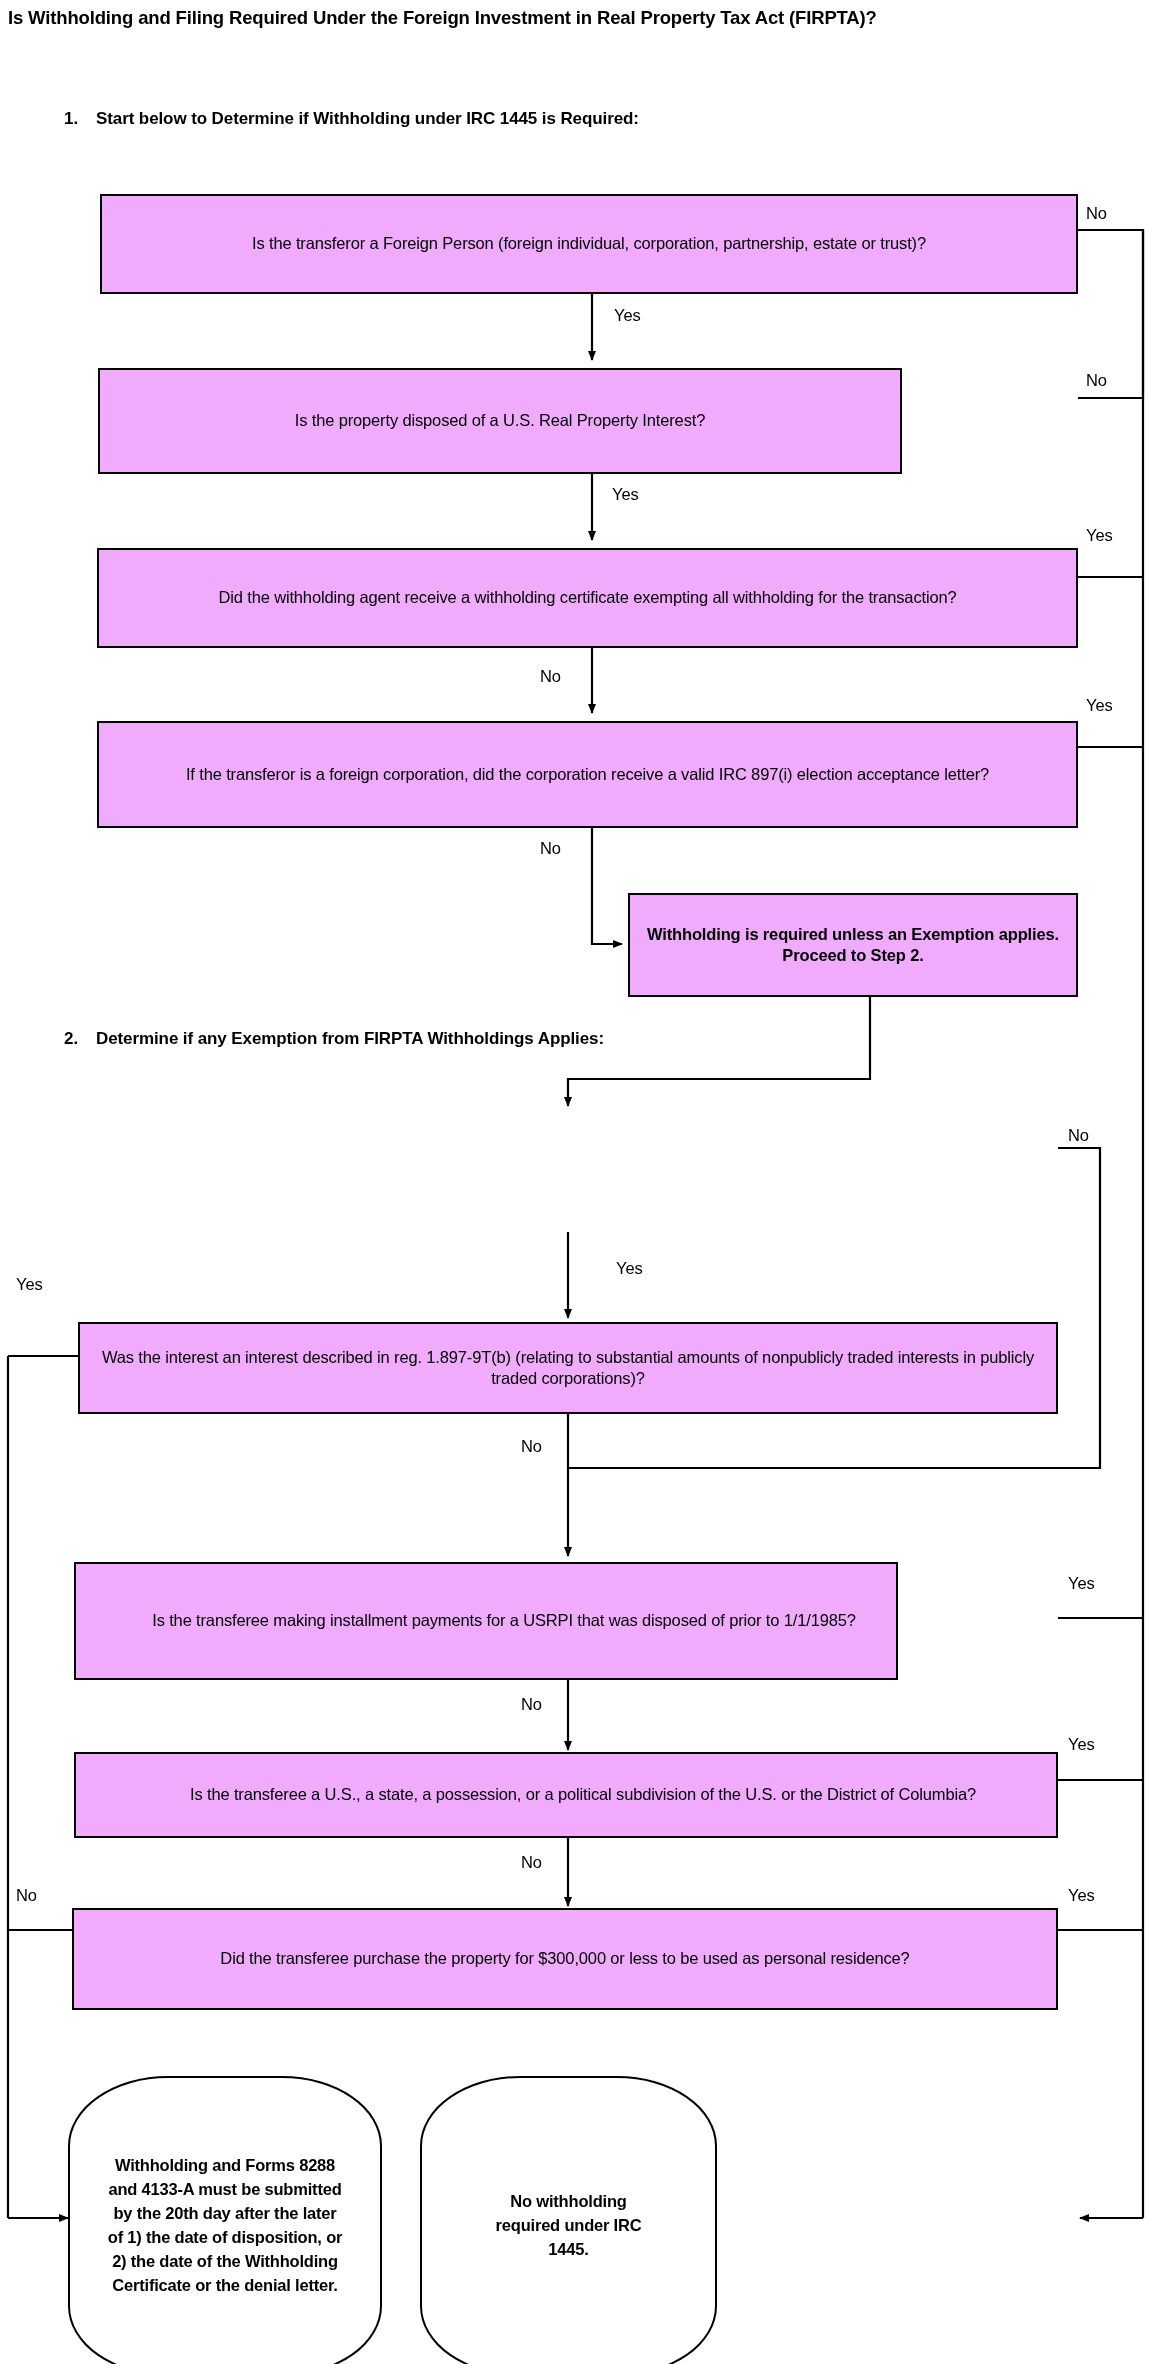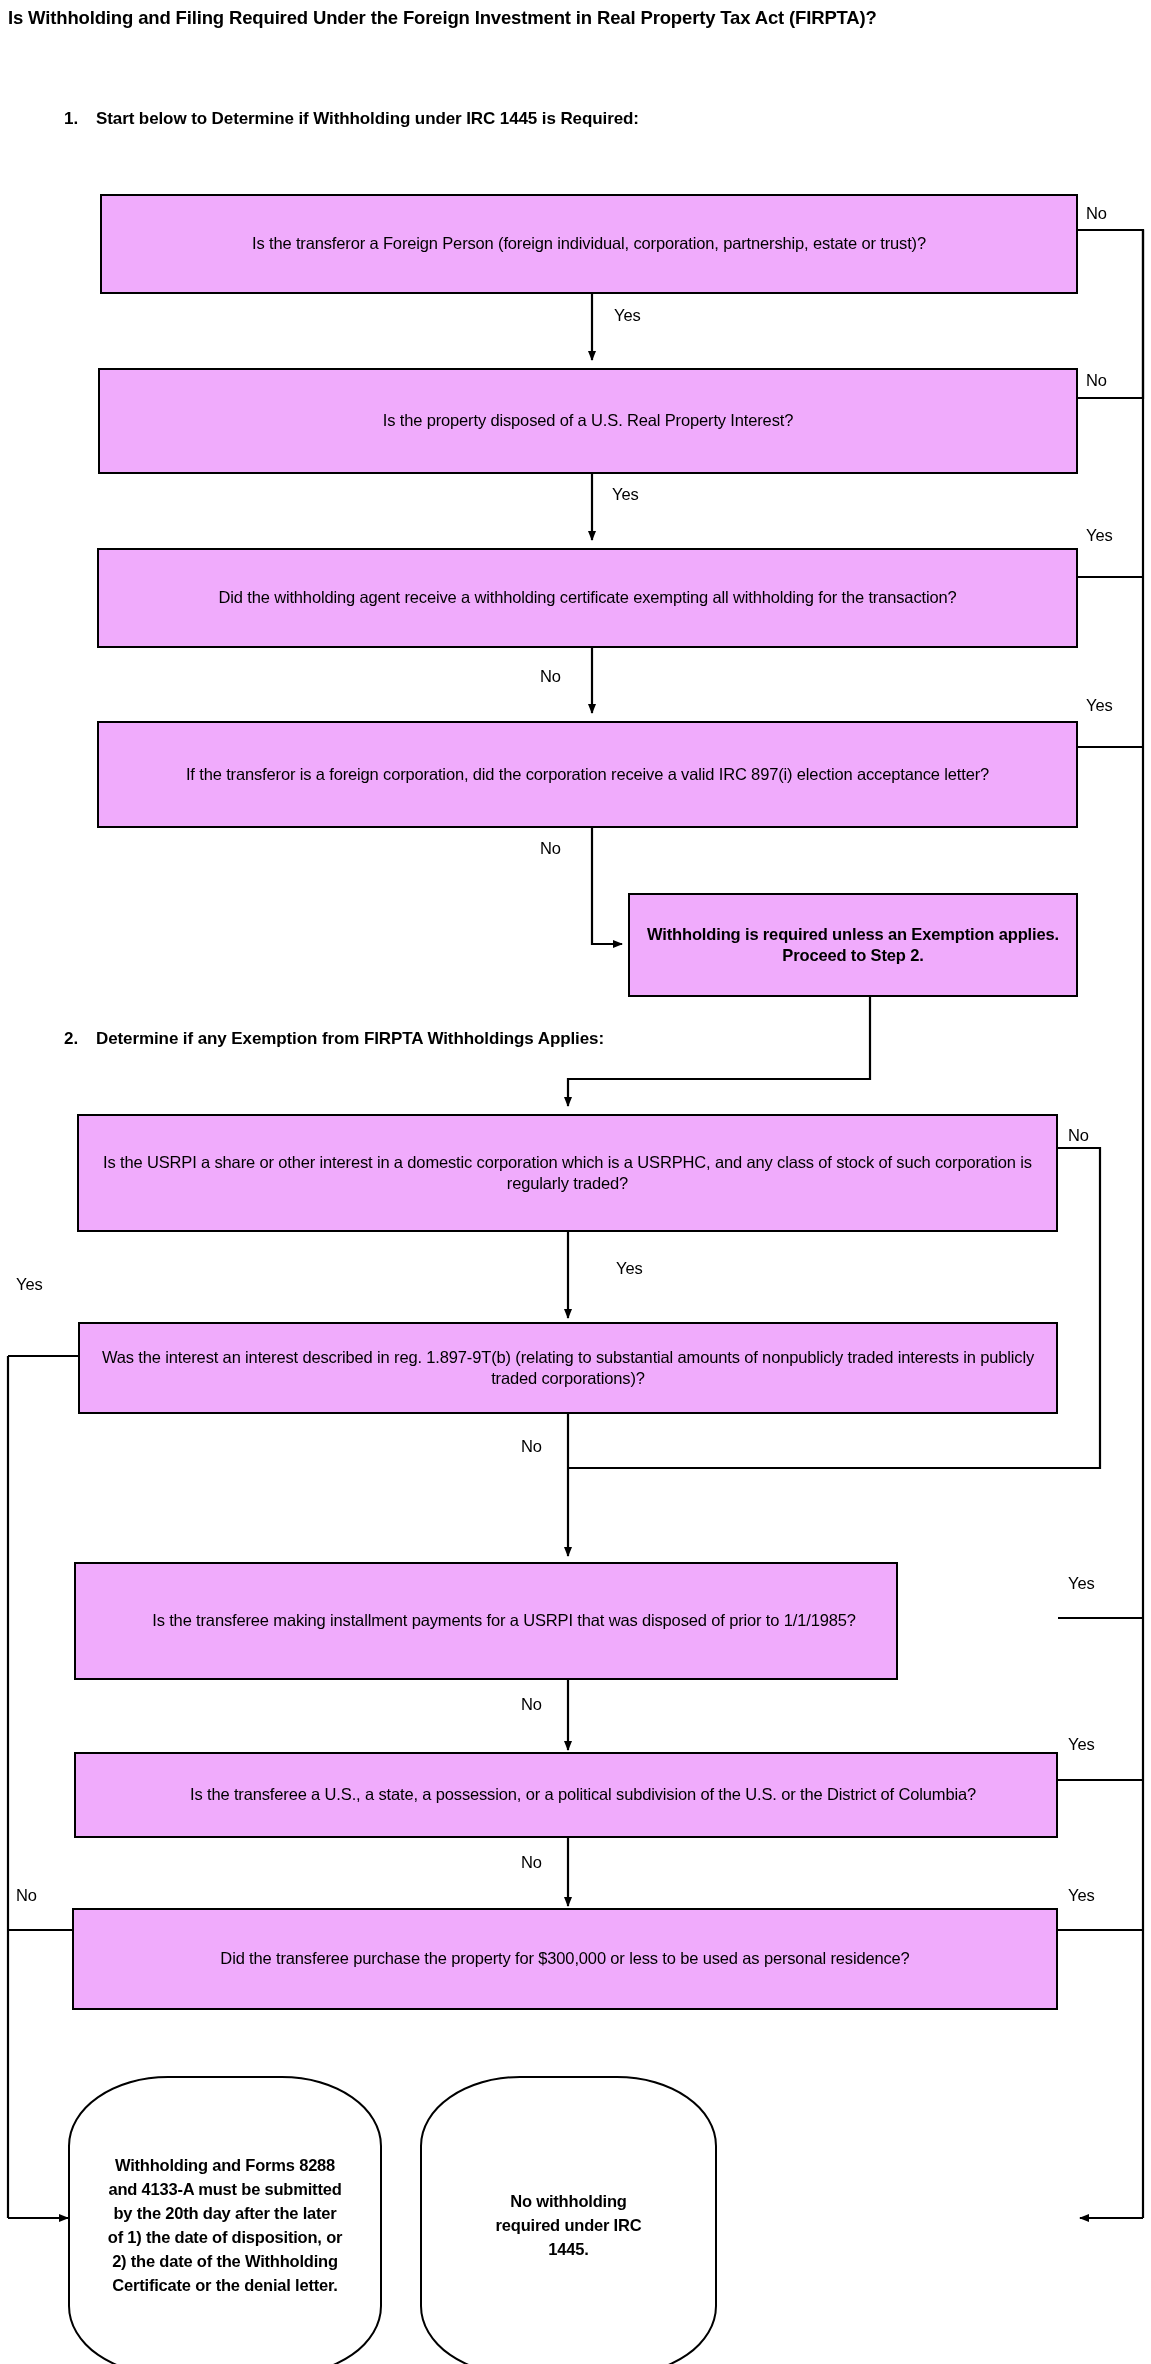--- a/index.html
+++ b/index.html
@@ -169,21 +169,21 @@
 
     </g>
   </svg>
 
   <div class="rectbox" style="left:100px; top:194px; width:978px; height:100px;">
     <div class="inner txt box-text" style="position:relative;">Is the transferor a Foreign Person (foreign individual, corporation, partnership, estate or trust)?</div>
   </div>
   <div class="txt edge-label" style="left:1086px; top:203px;">No</div>
   <div class="txt edge-label" style="left:614px; top:305px;">Yes</div>
 
-  <div class="rectbox" style="left:98px; top:368px; width:980px; height:106px;">
+  <div class="rectbox" style="left:98px; top:368px; width:804px; height:106px;">
     <div class="inner txt box-text" style="position:relative;">Is the property disposed of a U.S. Real Property Interest?</div>
   </div>
   <div class="txt edge-label" style="left:1086px; top:370px;">No</div>
   <div class="txt edge-label" style="left:612px; top:484px;">Yes</div>
 
   <div class="rectbox" style="left:97px; top:548px; width:981px; height:100px;">
     <div class="inner txt box-text" style="position:relative;">Did the withholding agent receive a withholding certificate exempting all withholding for the transaction?</div>
   </div>
   <div class="txt edge-label" style="left:1086px; top:525px;">Yes</div>
   <div class="txt edge-label" style="left:540px; top:666px;">No</div>
@@ -194,23 +194,20 @@
   <div class="txt edge-label" style="left:1086px; top:695px;">Yes</div>
   <div class="txt edge-label" style="left:540px; top:838px;">No</div>
 
   <div class="rectbox" style="left:628px; top:893px; width:450px; height:104px;">
     <div class="inner txt box-text bold" style="position:relative; padding:0 16px;">Withholding is required unless an Exemption applies. Proceed to Step 2.</div>
   </div>
 
   <div class="txt section-num" style="left:64px; top:1028px;">2.</div>
   <div class="txt section-head" style="left:96px; top:1028px; width:800px;">Determine if any Exemption from FIRPTA Withholdings Applies:</div>
 
-  <div class="rectbox" style="left:77px; top:1114px; width:981px; height:118px;">
-    <div class="inner txt box-text" style="position:relative;">Is the USRPI a share or other interest in a domestic corporation which is a USRPHC, and any class of stock of such corporation is regularly traded?</div>
-  </div>
   <div class="txt edge-label" style="left:1068px; top:1125px;">No</div>
   <div class="txt edge-label" style="left:616px; top:1258px;">Yes</div>
 
   <div class="rectbox" style="left:78px; top:1322px; width:980px; height:92px;">
     <div class="inner txt box-text" style="position:relative;">Was the interest an interest described in reg. 1.897-9T(b) (relating to substantial amounts of nonpublicly traded interests in publicly traded corporations)?</div>
   </div>
   <div class="txt edge-label" style="left:16px; top:1274px;">Yes</div>
   <div class="txt edge-label" style="left:521px; top:1436px;">No</div>
 
   <div class="rectbox" style="left:74px; top:1562px; width:824px; height:118px;padding-left:36px;">

